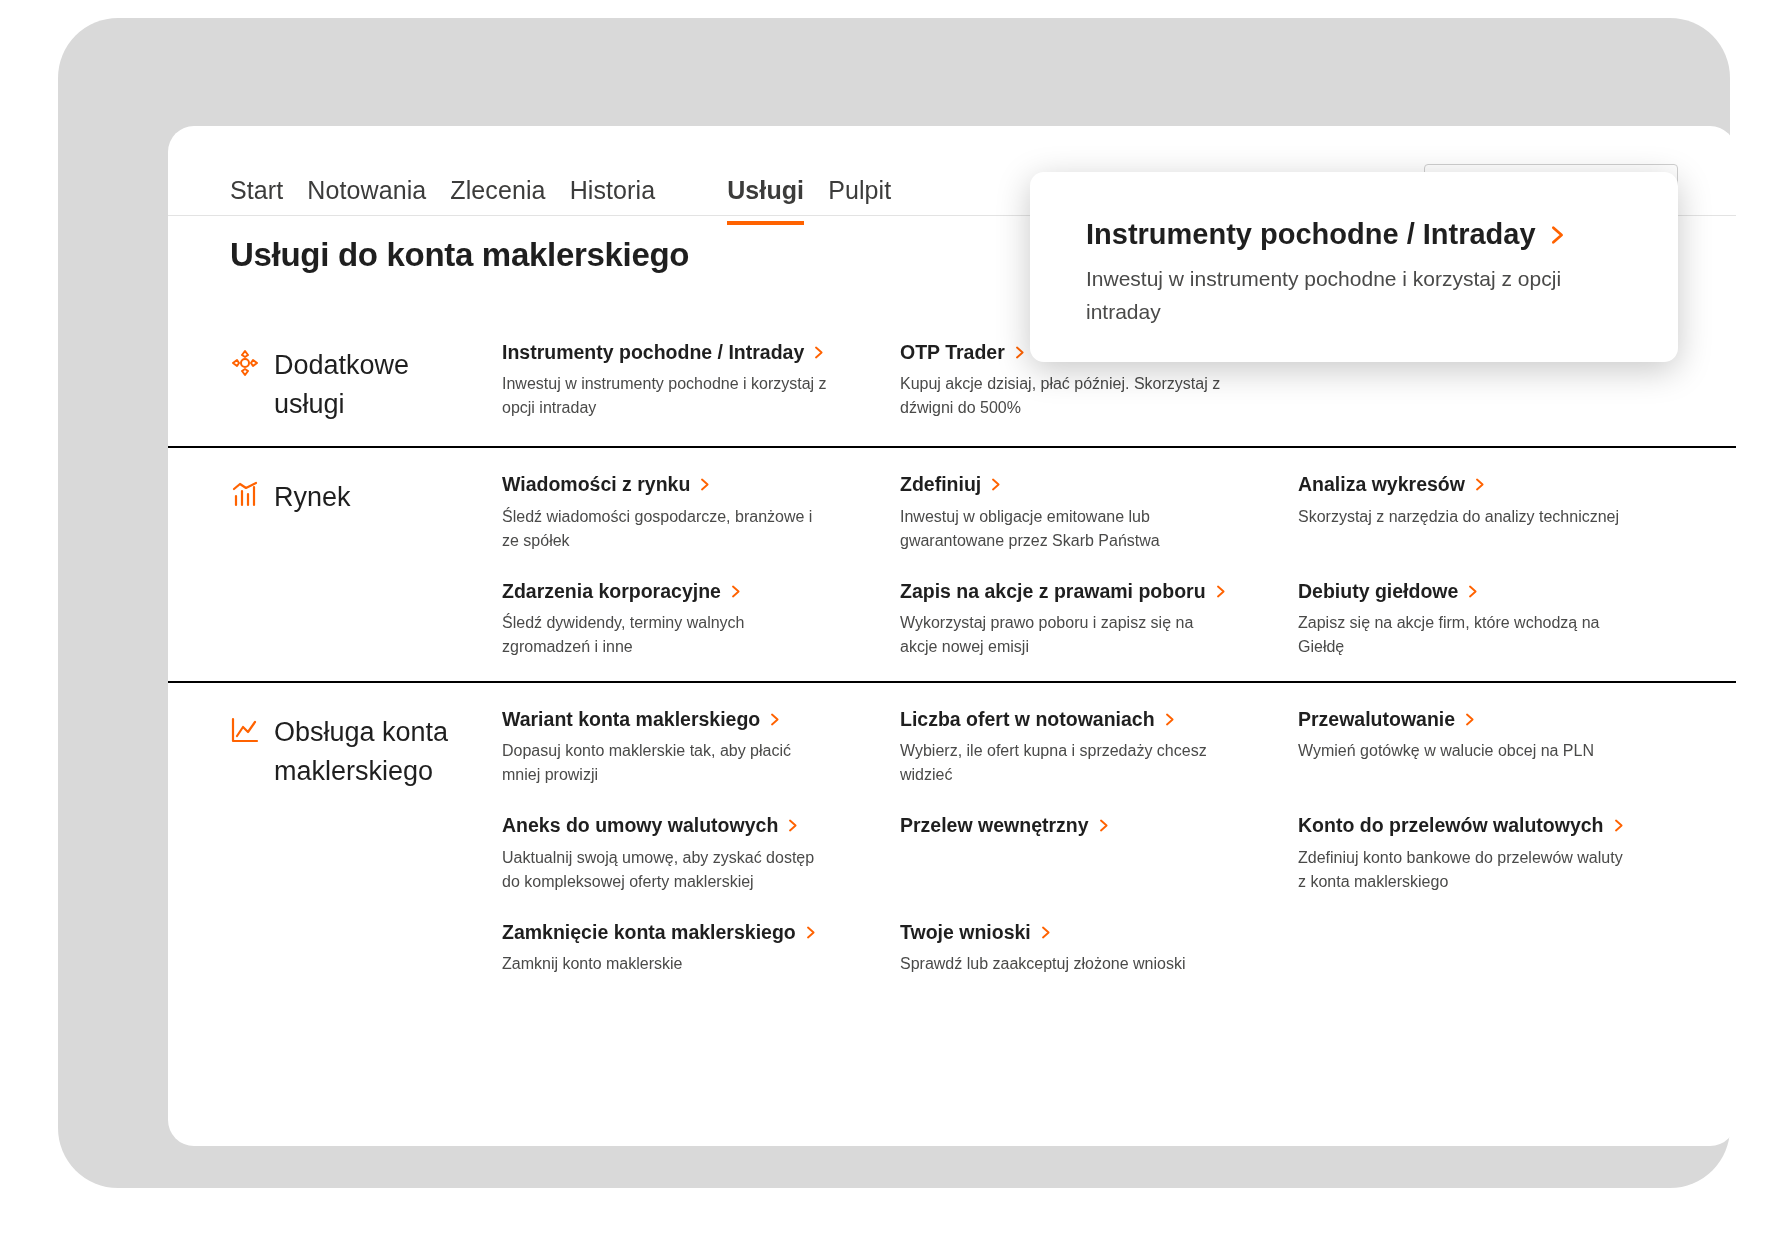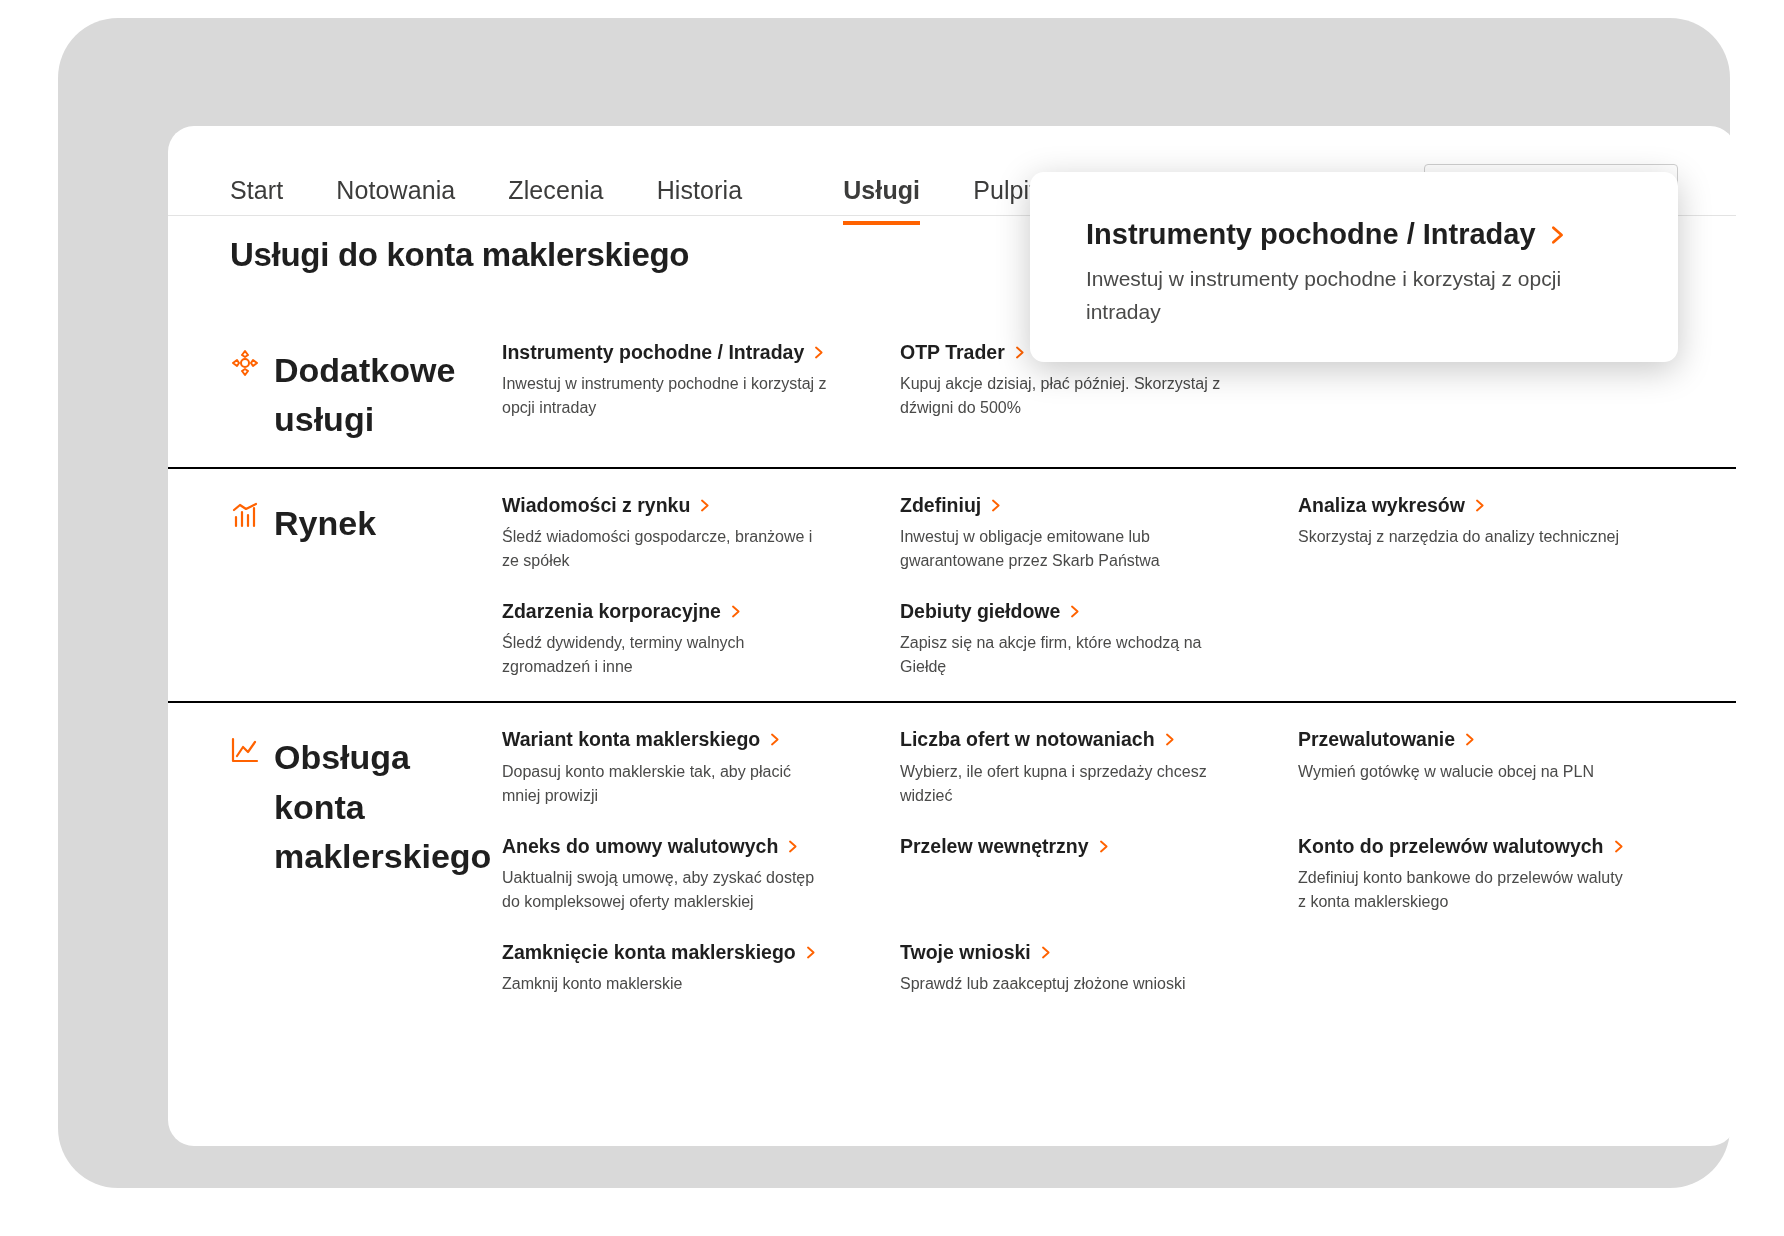--- a/index.html
+++ b/index.html
@@ -45,21 +45,21 @@
     height: 90px;
     border-bottom: 1px solid #e3e3e3;
     box-sizing: border-box;
   }
   .nav-items {
     position: absolute;
     left: 62px;
     top: 50px;
     display: flex;
     align-items: flex-start;
-    gap: 53px;
+    gap: 24px;
   }
   .nav-item {
     font-size: 25px;
     color: #3c3c3b;
     padding-bottom: 16px;
     cursor: pointer;
     white-space: nowrap;
     letter-spacing: 0.1px;
   }
   .nav-item.active {
@@ -140,22 +140,22 @@
     gap: 14px;
     padding-top: 6px;
   }
   .sec-icon {
     width: 30px;
     height: 30px;
     flex: 0 0 30px;
     margin-top: 2px;
   }
   .section-title {
-    font-size: 34px;
-    font-weight: bold;
+    font-size: 27px;
+    font-weight: normal;
     color: #1f1f1f;
     line-height: 1.45;
     max-width: 200px;
   }
   .section-grid {
     flex: 1;
     display: grid;
     grid-template-columns: repeat(3, 1fr);
     column-gap: 22px;
     row-gap: 26px;
@@ -302,20 +302,26 @@
                     </svg></span></div>
                 <div class="card-desc">Skorzystaj z narzędzia do analizy technicznej</div>
               </div>
               <div class="card">
                 <div class="card-title"><span>Zdarzenia korporacyjne</span><span class="chev"><svg viewBox="0 0 24 24" width="15" height="15" fill="none" stroke="#ff6200" stroke-width="3" stroke-linecap="round" stroke-linejoin="round">
                       <polyline points="8 4 17 12 8 20"></polyline>
                     </svg></span></div>
                 <div class="card-desc">Śledź dywidendy, terminy walnych zgromadzeń i inne</div>
               </div>
               <div class="card">
+                <div class="card-title"><span>Zapis na akcje z prawami poboru</span><span class="chev"><svg viewBox="0 0 24 24" width="15" height="15" fill="none" stroke="#ff6200" stroke-width="3" stroke-linecap="round" stroke-linejoin="round">
+                      <polyline points="8 4 17 12 8 20"></polyline>
+                    </svg></span></div>
+                <div class="card-desc">Wykorzystaj prawo poboru i zapisz się na akcje nowej emisji</div>
+              </div>
+              <div class="card">
                 <div class="card-title"><span>Debiuty giełdowe</span><span class="chev"><svg viewBox="0 0 24 24" width="15" height="15" fill="none" stroke="#ff6200" stroke-width="3" stroke-linecap="round" stroke-linejoin="round">
                       <polyline points="8 4 17 12 8 20"></polyline>
                     </svg></span></div>
                 <div class="card-desc">Zapisz się na akcje firm, które wchodzą na Giełdę</div>
               </div>
             </div>
           </div>
         </div>
         <div class="section">
           <div class="section-inner">

